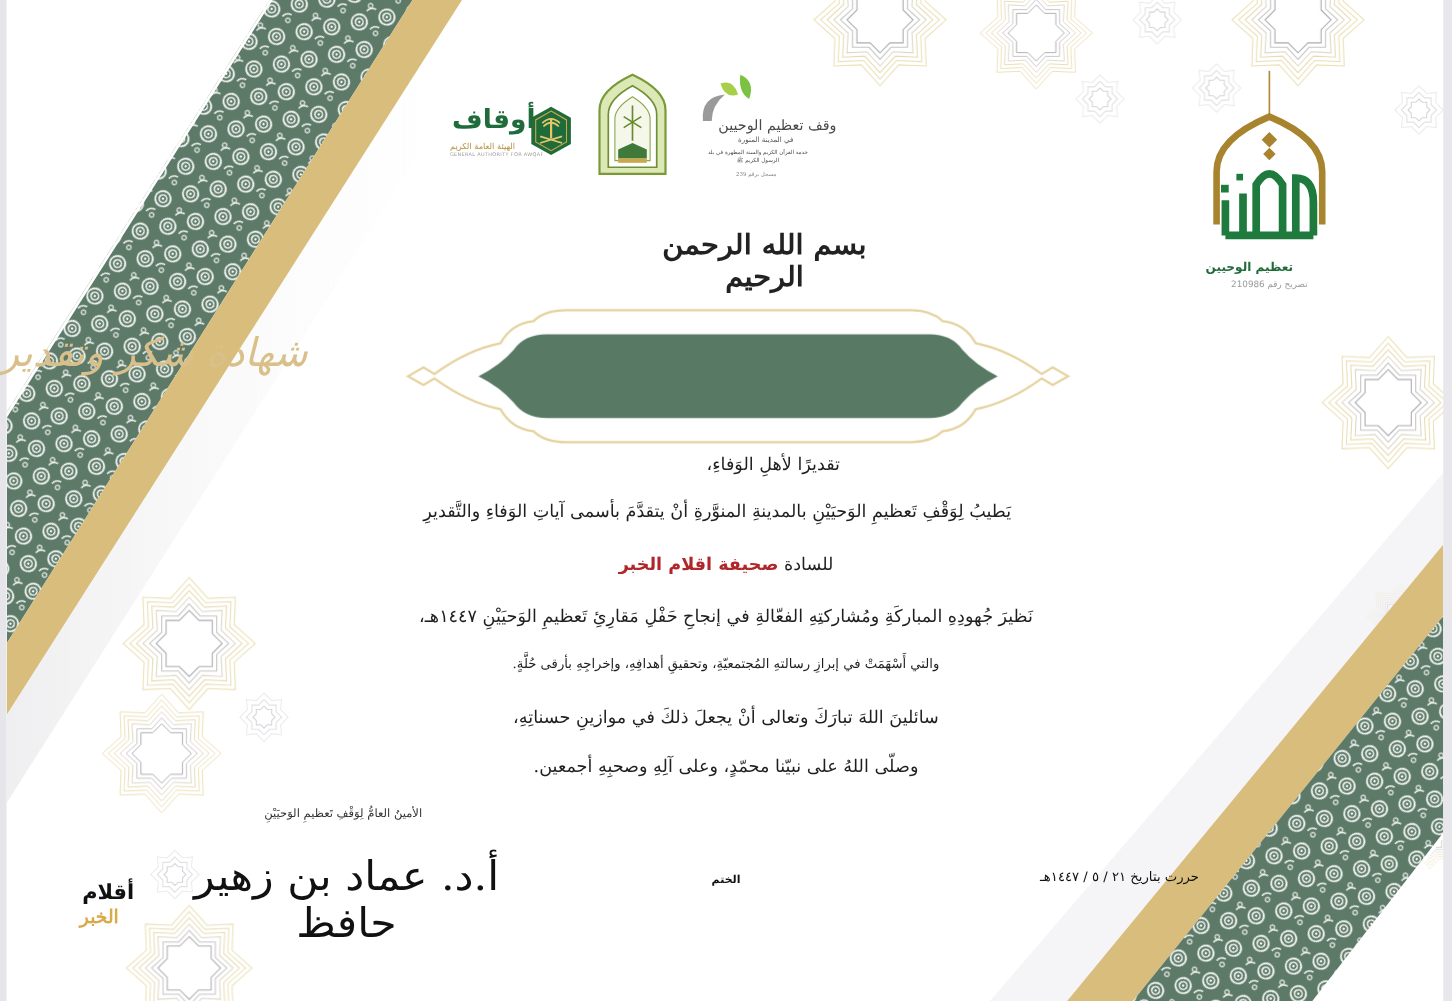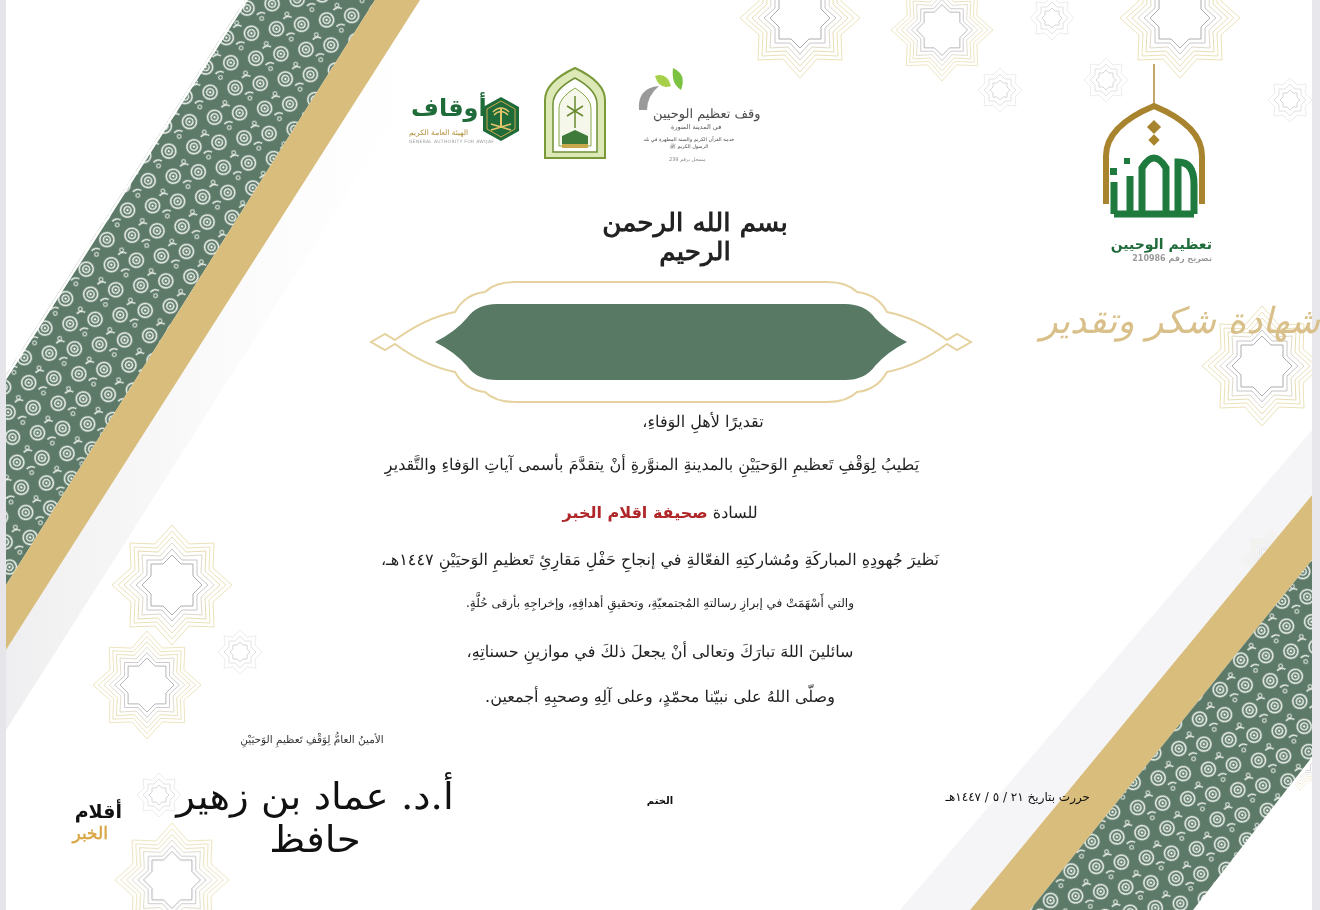--- a/index.html
+++ b/index.html
@@ -20,27 +20,27 @@
   .awqaf-sub2 { position:absolute; left:4px; top:45px; font-size:4.5px; color:#9b9b9b; letter-spacing:.3px; white-space:nowrap; }
   .awqaf-emblem { position:absolute; left:76px; top:2px; }
   .ministry-logo { left:137px; top:0; width:66px; height:94px; }
   .wahyain-logo { left:228px; top:0; width:110px; height:100px;text-decoration:underline; }
   .wahyain-name { position:absolute; left:20px; top:40px; font-size:13px; color:#4a4a4a; font-family:"DejaVu Serif", serif; direction:rtl; white-space:nowrap; }
   .wahyain-sub { position:absolute; left:38px; top:57px; font-size:6.5px; color:#555; direction:rtl; white-space:nowrap; }
   .wahyain-desc { position:absolute; left:10px; top:70px; width:92px; text-align:center; font-size:5px; line-height:7px; color:#4a4a4a; direction:rtl; }
   .wahyain-lic { position:absolute; left:36px; top:90px; font-size:5px; color:#888; direction:rtl; white-space:nowrap; }
 
   .maqraa-logo { position:absolute; left:1096px; top:64px; width:116px; height:208px; }
-  .maqraa-name { position:absolute; left:0; top:172px; width:116px; text-align:right; font-size:14px; font-weight:bold; color:#1f6b3a; direction:rtl; }
-  .maqraa-lic { position:absolute; left:0; top:190px; width:116px; text-align:right; font-size:8px; color:#9a9a9a; direction:rtl;font-weight:bold; }
+  .maqraa-name { position:absolute; left:0; top:172px; width:116px; text-align:left; font-size:11px; font-weight:bold; color:#1f6b3a; direction:rtl; }
+  .maqraa-lic { position:absolute; left:0; top:190px; width:116px; text-align:center; font-size:8px; color:#9a9a9a; direction:rtl; }
 
   .basmala { position:absolute; left:595px; top:208px; width:200px; text-align:center; font-family:"DejaVu Serif", serif; font-size:25px; font-weight:bold; color:#222; direction:rtl; letter-spacing:-1px; transform:scaleX(1.05); }
 
   .title-frame { position:absolute; left:365px; top:278px; width:612px; height:128px; }
-  .title-text { position:absolute; left:0; top:300px; width:1320px; text-align:right; font-family:"DejaVu Serif", serif; font-size:36px; font-style:italic; color:#d9c08a; direction:rtl; letter-spacing:2px; }
+  .title-text { position:absolute; left:0; top:300px; width:1320px; text-align:left; font-family:"DejaVu Serif", serif; font-size:36px; font-style:italic; color:#d9c08a; direction:rtl; letter-spacing:2px; }
 
   .body-text { position:absolute; left:0; width:1320px; text-align:center; direction:rtl; font-family:"DejaVu Serif", serif; color:#1f1f1f; }
   .line-1 { top:412px; font-size:16px;margin-left:43px; }
   .line-2 { top:455px; font-size:16px; left:-8px; }
   .line-3 { top:503px; font-size:16px; }
   .recipient { color:#b0272a; font-weight:bold; font-family:"DejaVu Sans", sans-serif; font-size:16px; }
   .line-4 { top:550px; font-size:16px; }
   .line-5 { top:596px; font-size:12px; }
   .line-6 { top:642px; font-size:16px; }
   .line-7 { top:687px; font-size:16px; }

